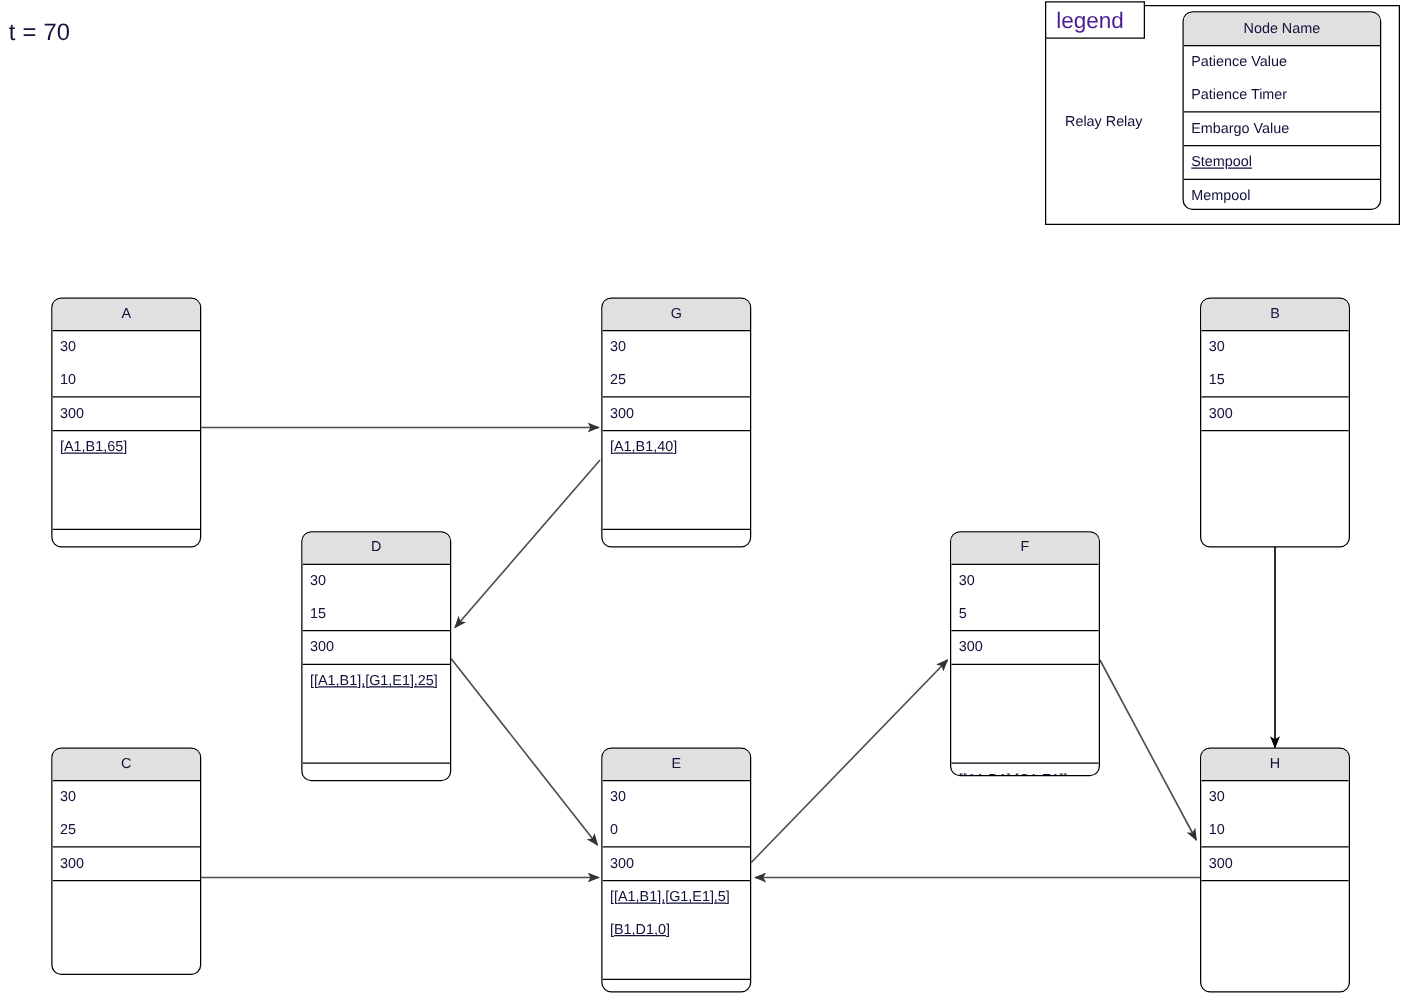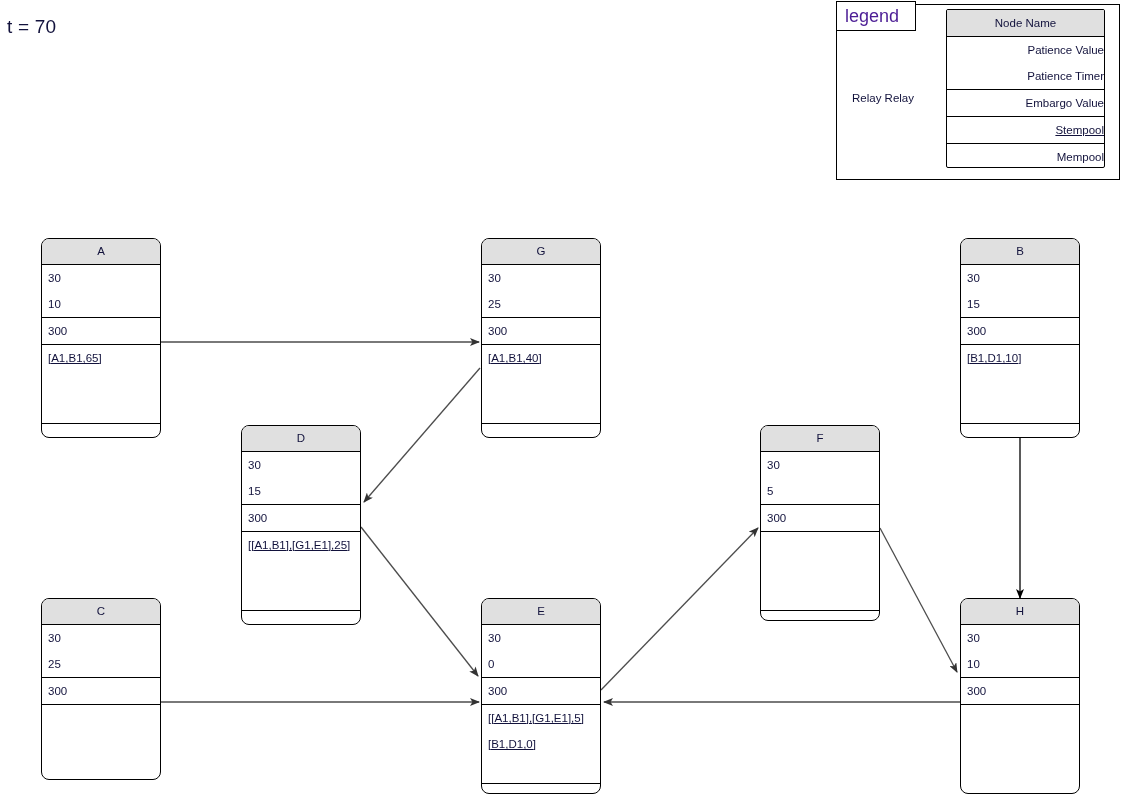--- a/index.html
+++ b/index.html
@@ -113,28 +113,28 @@
     white-space: nowrap;
   }
   .legend-node {
     position: absolute;
     left: 946px;
     top: 9px;
     width: 159px;
     height: 159px;
     box-sizing: border-box;
     border: 1px solid #000000;
-    border-radius: 2px;
+    border-radius: 8px;
     background: #ffffff;
     overflow: hidden;
     font-size: 11.5px;
     color: #12123c;
   }
   .legend-node .node-header { height: 26px; line-height: 26px; }
-  .legend-node .row { height: 26px; line-height: 26px; text-align: right; }
+  .legend-node .row { height: 26px; line-height: 26px; }
 </style>
 </head>
 <body>
 
 <div id="canvas">
 
   <div class="time-label">t = 70</div>
 
   <svg id="edge-layer" viewBox="0 0 1127 799" xmlns="http://www.w3.org/2000/svg">
     <defs>
@@ -228,25 +228,20 @@
 
   <div class="node" style="left:960px; top:238px; width:120px; height:200px;">
     <div class="node-header">B</div>
     <div class="sec sec-patience">
       <div class="row">30</div>
       <div class="row">15</div>
     </div>
     <div class="sec sec-embargo">
       <div class="row">300</div>
     </div>
-    <div class="sec sec-stem">
-      <div class="row">[B1,D1,10]</div>
-      <div class="row"></div>
-      <div class="row"></div>
-    </div>
     <div class="sec sec-mem">
       <div class="row"></div>
 
     </div>
   </div>
 
   <div class="node" style="left:241px; top:425px; width:120px; height:200px;">
     <div class="node-header">D</div>
     <div class="sec sec-patience">
       <div class="row">30</div>

